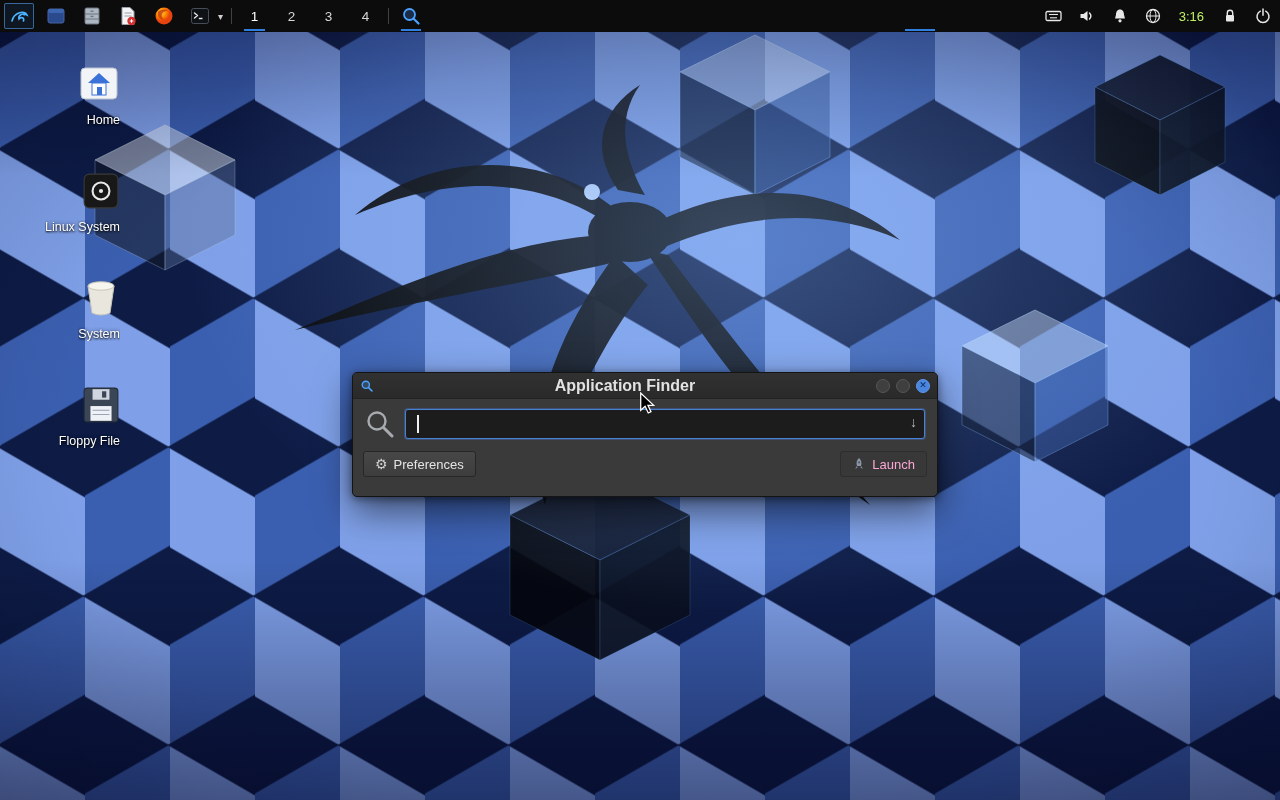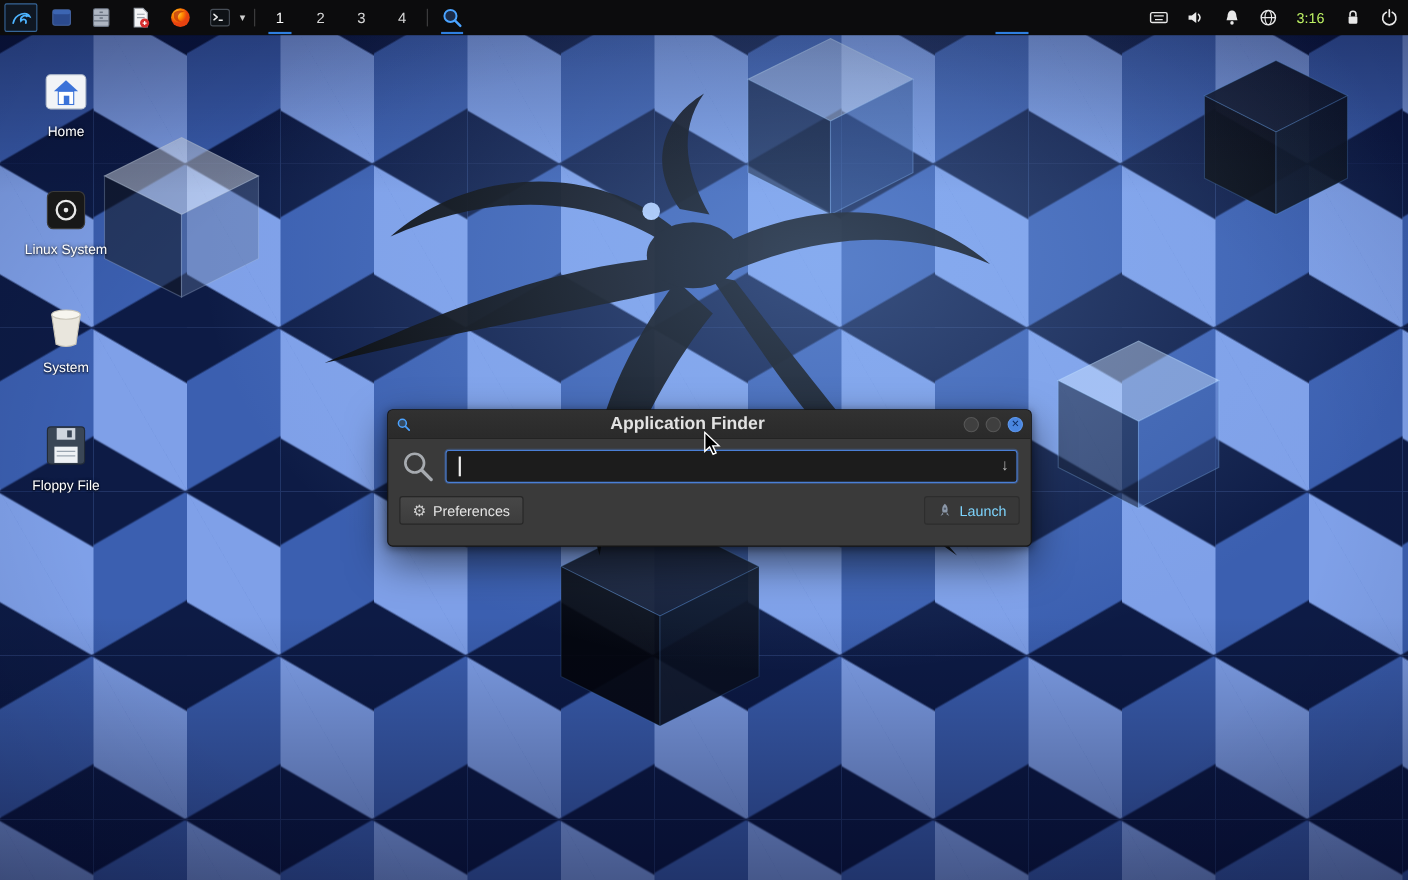--- a/index.html
+++ b/index.html
@@ -44,21 +44,21 @@
   }
   #finder-btn { width:28px; height:32px; }
   #tasklist-btn { position:absolute; left:903px; top:0; width:34px; height:32px; }
   #tasklist-btn::after { content:""; position:absolute; left:2px; right:2px; bottom:1px; height:2.5px; background:#2f7fe0; }
   #panel-right { margin-left:auto; display:flex; align-items:center; gap:15px; }
   #clock { color:#bef264; font-size:13px; padding:0 2px; }
   .chev { color:#cfcfcf; font-size:10px; margin-left:-4px; }
 
   
   #desktop-icons { position:absolute; left:0; top:52px; width:120px; z-index:5; }
-  .dicon { width:120px; height:107px; display:flex; flex-direction:column; align-items:center; justify-content:flex-start; padding-top:8px; }
+  .dicon { width:120px; height:107px; display:flex; flex-direction:column; align-items:flex-end; justify-content:flex-start; padding-top:8px; }
   .dicon .glyph { height:48px; display:flex; align-items:center; justify-content:center; }
   .dicon .dlabel {
     margin-top:5px; color:#ffffff; font-size:12.5px; text-align:center; line-height:1.15;
     text-shadow:0 1px 2px rgba(0,0,0,.9), 0 0 4px rgba(0,0,0,.6);
     max-width:112px; white-space:nowrap; overflow:hidden; text-overflow:ellipsis;
   }
 
   
   #app-finder {
     position:absolute; left:352px; top:372px; width:586px; height:125px; z-index:30;
@@ -82,21 +82,21 @@
   }
   #af-caret { position:absolute; left:12px; top:6px; width:1.5px; height:18px; background:#f0f0f0; }
   #af-arrow { position:absolute; right:8px; top:5px; color:#b9b9b9; font-size:14px; }
   #af-buttons { display:flex; align-items:center; padding:6px 10px 10px 10px; }
   .af-btn {
     display:flex; align-items:center; gap:6px; height:26px; padding:0 11px;
     background:linear-gradient(#474747,#3d3d3d); border:1px solid #272727; border-radius:3px;
     color:#e4e4e4; font-size:13px;
   }
   .af-btn .gear { font-size:14px; color:#cfcfcf; }
-  .af-btn.disabled { background:#383838; border-color:#2d2d2d; color:#7dd3fc; }
+  .af-btn.disabled { background:#383838; border-color:#2d2d2d; color:#f9a8d4; }
   #af-spacer { flex:1; }
 
   
   #cursor { position:absolute; left:637px; top:392px; z-index:60; }
 </style>
 </head>
 <body>
 
 <div id="wallpaper">
   <svg id="wallpaper-accents" viewBox="0 0 1280 800">

